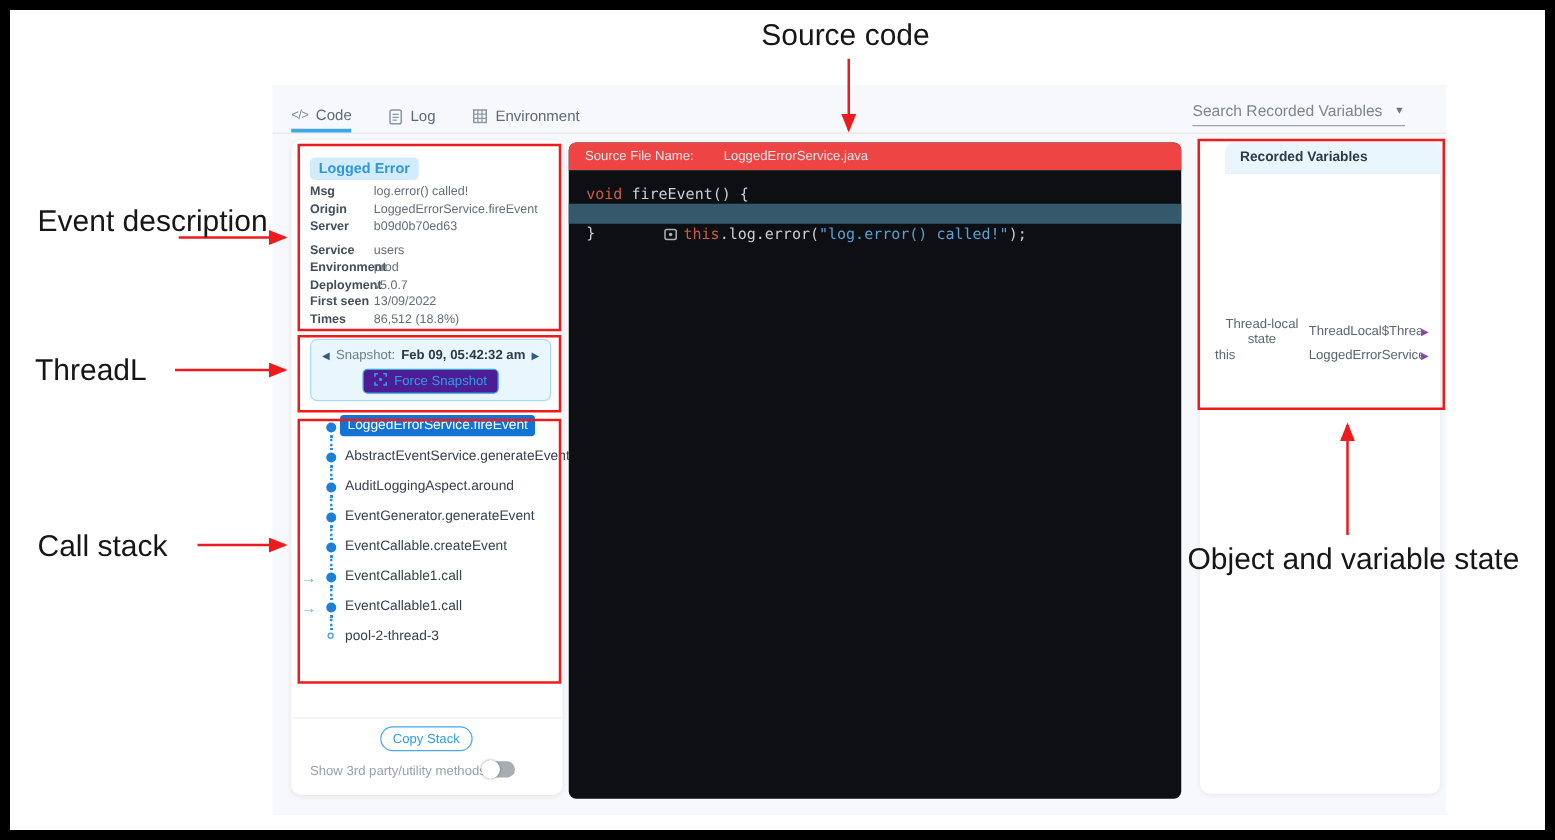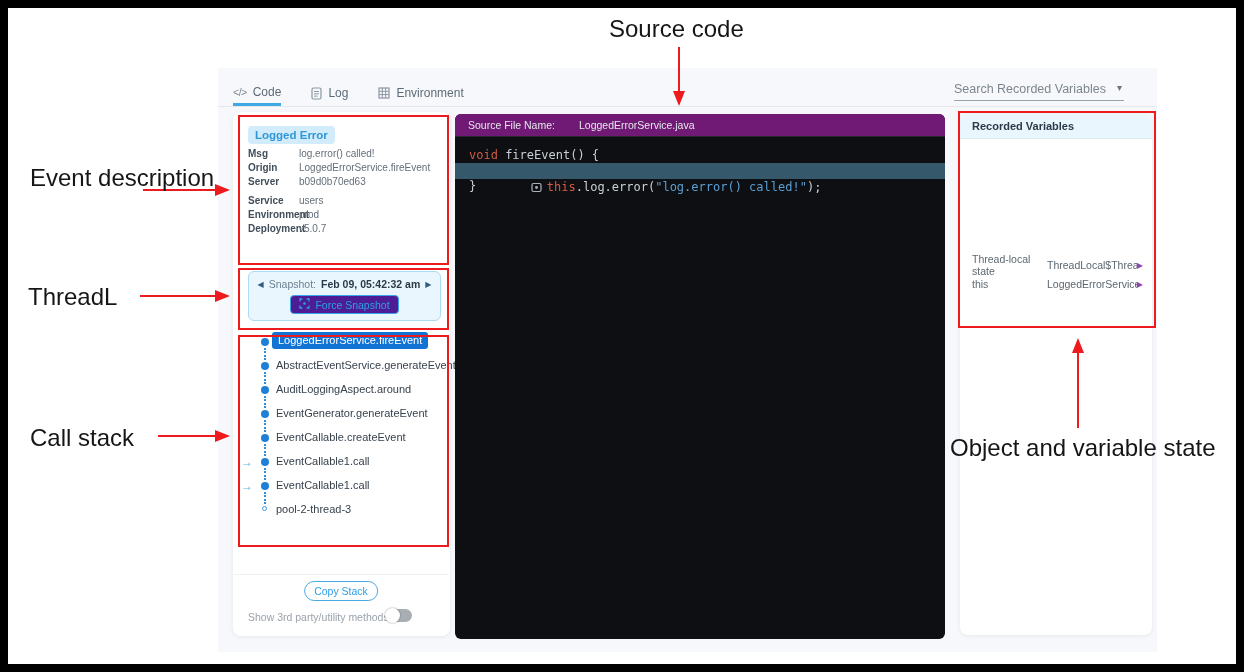--- a/index.html
+++ b/index.html
@@ -64,38 +64,38 @@
               padding:3px 9px; border-radius:10px; cursor:pointer; font-family:"Liberation Sans",sans-serif; }
   .toggle-label { position:absolute; left:248px; top:611px; font-size:10.5px; color:#99a2ab; }
   .toggle { position:absolute; left:386px; top:609px; width:26px; height:13px;
             background:#a9aeb4; border-radius:7px; cursor:pointer; }
   .toggle .knob { position:absolute; left:-1px; top:-1px; width:15px; height:15px; border-radius:50%;
                   background:#fff; box-shadow:0 0 2px rgba(0,0,0,.45); }
 
   
   .editor { position:absolute; left:455px; top:114px; width:490px; height:525px;
             background:#0d0f12; border-radius:6px; }
-  .ed-head { height:23px; background:#701a75; border-bottom:1px solid #26292d;
+  .ed-head { height:23px; background:#ef4444; border-bottom:1px solid #26292d;
              border-radius:6px 6px 0 0; display:flex; align-items:center; padding-left:13px;
              font-size:10.5px; color:#e4e8eb; }
   .ed-head .file { margin-left:24px; }
   .code { padding-top:11px; font-family:"DejaVu Sans Mono", monospace; font-size:12px; color:#c9cfd4; }
   .cl { height:15px; line-height:15px; white-space:pre; }
   .ind { padding-left:14px; }
   .hl { background:#35596b; position:relative; padding-left:34px; height:16px; line-height:16px; }
   .kw { color:#cf5b47; }
   .str { color:#5c9fd3; }
   .gutter-ic { position:absolute; left:4px; top:2px; cursor:pointer; }
 
   
   .vhead { height:25px; background:#eaf6fd; border-bottom:1px solid #dfeaf2; border-radius:8px 8px 0 0;
-           line-height:25px; padding-left:12px; font-size:11px; font-weight:bold; color:#2b3a48; }
+           line-height:25px; padding-left:12px; font-size:11px; font-weight:bold; color:#2b3a48;margin-left:20px; }
   .var-row { position:absolute; left:0; width:192px; height:18px; display:flex; align-items:center;
              padding:0 9px 0 12px; font-size:10.5px; cursor:pointer; }
-  .vr1 { top:142px; } .vr2 { top:161px; }
+  .vr1 { top:142px;text-align:center; } .vr2 { top:161px; }
   .var-row .vname { flex:0 0 75px; color:#5b6770; }
   .var-row .vtype { flex:1; color:#5b6770; white-space:nowrap; overflow:hidden; }
   .var-row .vexpand { color:#8e44ad; font-size:8px; }
 
   
   .redbox { position:absolute; border:2px solid #ee1b1e; z-index:30; pointer-events:none; }
   .box-event    { left:238px; top:115px; width:211px; height:150px; }
   .box-snapshot { left:238px; top:268px; width:211px; height:62px; }
   .box-stack    { left:238px; top:335px; width:211px; height:212px; }
   .box-vars     { left:958px; top:111px; width:198px; height:217px; }
@@ -174,20 +174,30 @@
     </div>
     <div class="erow">
       <span class="lab">Environment</span>
       <span class="val">prod</span>
     </div>
     <div class="erow">
       <span class="lab">Deployment</span>
       <span class="val">v5.0.7</span>
     </div>
   </div>
+  <div class="rows g3">
+    <div class="erow">
+      <span class="lab">First seen</span>
+      <span class="val">13/09/2022</span>
+    </div>
+    <div class="erow">
+      <span class="lab">Times</span>
+      <span class="val">86,512 (18.8%)</span>
+    </div>
+  </div>
 
   <div class="snapbox">
     <div class="snapline">
       <span class="snav">◀</span>
       <span class="slabel">Snapshot:</span>
       <span class="sdate">Feb 09, 05:42:32 am</span>
       <span class="snav">▶</span>
     </div>
     <button class="force">
       <span>

